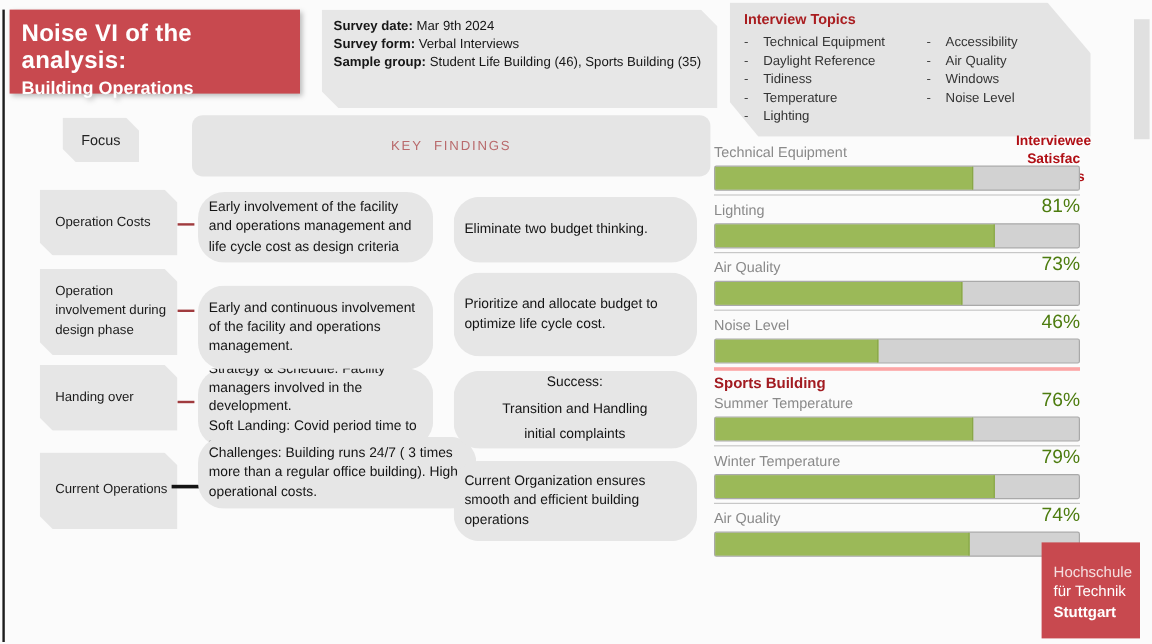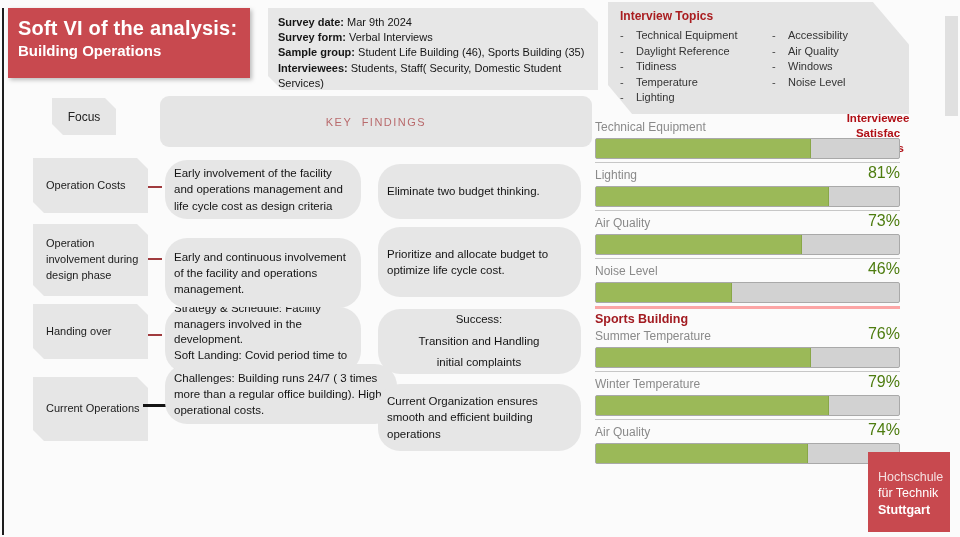--- a/index.html
+++ b/index.html
@@ -66,29 +66,28 @@
   .logo .l3{font-weight:bold;}
 </style>
 </head>
 <body>
 
 <div id="slide">
   <div class="leftline"></div>
   <div class="rightstrip"></div>
 
   <div class="banner">
-    <div class="t1">Soft VI of the analysis:</div>
+    <div class="t1">Noise VI of the analysis:</div>
     <div class="t2">Building Operations</div>
   </div>
 
   <div class="surveybox snip">
     <div><span class="b">Survey date:</span><span> Mar 9th 2024</span></div>
     <div><span class="b">Survey form:</span><span> Verbal Interviews</span></div>
     <div><span class="b">Sample group:</span><span> Student Life Building (46), Sports Building (35)</span></div>
-    <div><span class="b">Interviewees:</span><span> Students, Staff( Security, Domestic Student Services)</span></div>
   </div>
 
   <div class="topicsbox">
     <div class="title">Interview Topics</div>
     <div class="topiccols">
       <ul class="tcol1">
         <li>
             <span class="dash">-</span>
             <span>Technical Equipment</span>
           </li>

